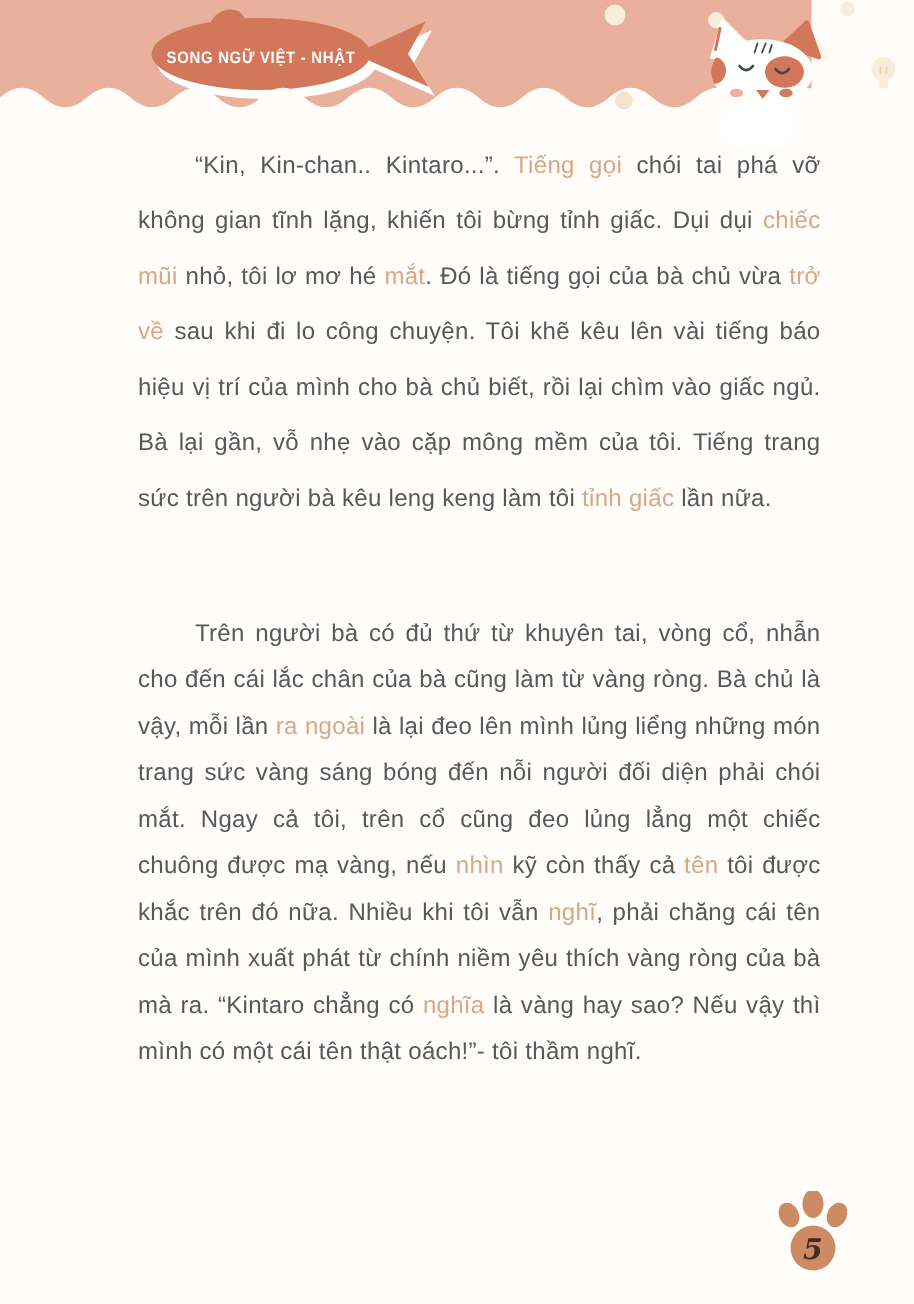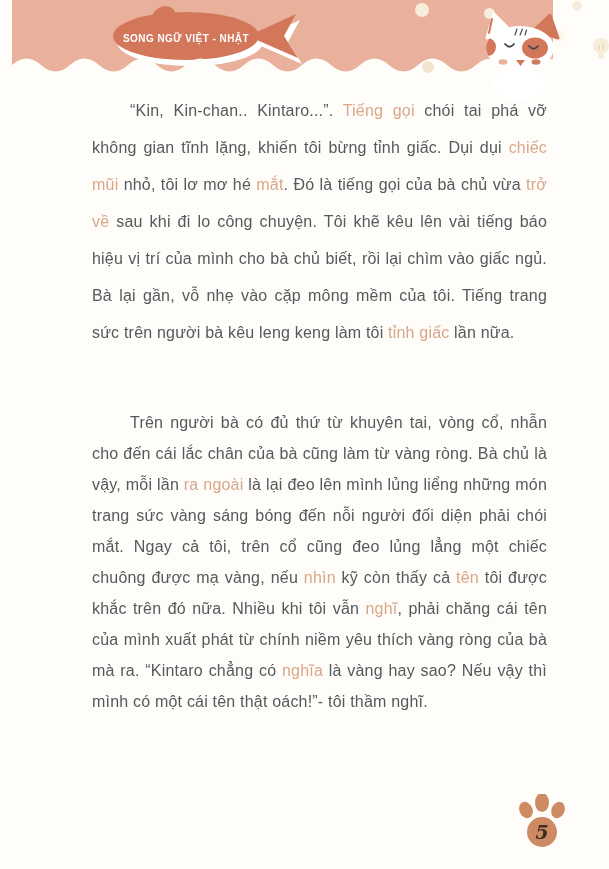--- a/index.html
+++ b/index.html
@@ -9,21 +9,21 @@
   }
   *{box-sizing:border-box;}
   html,body{margin:0;padding:0;}
   body{
     width:609px;height:869px;position:relative;overflow:hidden;
     background:var(--page-bg);
     font-family:"Liberation Sans","DejaVu Sans",sans-serif;
   }
   
   .band{
-    position:absolute;left:12px;top:0;width:541px;height:80px;
+    position:absolute;left:0;top:0;width:541px;height:80px;
     background:var(--band-bg);
   }
   .wave{
     position:absolute;left:0;bottom:0;width:609px;height:30px;z-index:2;
   }
   .fish{position:absolute;left:98px;top:6px;z-index:1;}
   .fish-label{
     font-family:"Liberation Sans","DejaVu Sans",sans-serif;
     font-weight:bold;font-size:11px;letter-spacing:.5px;fill:#ffffff;
   }

